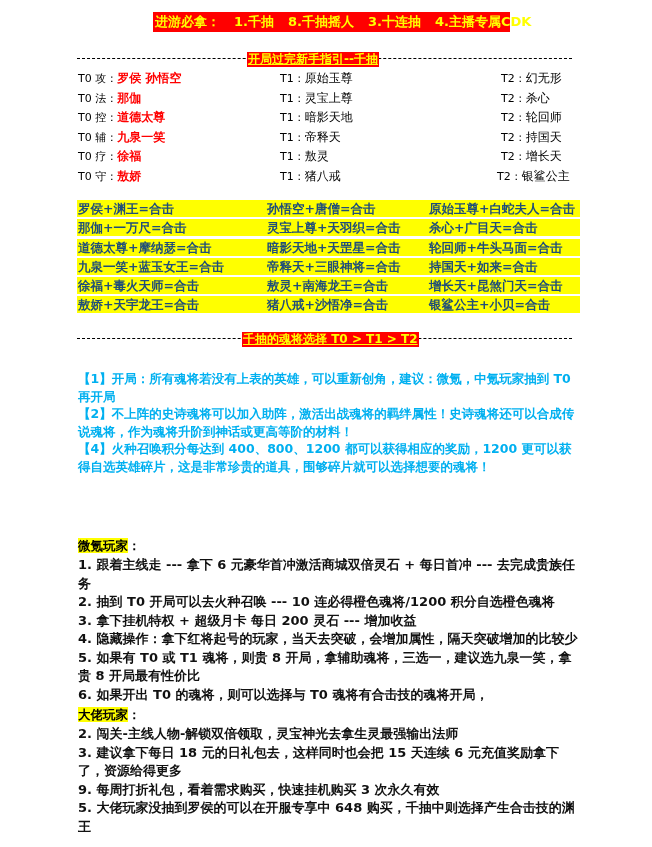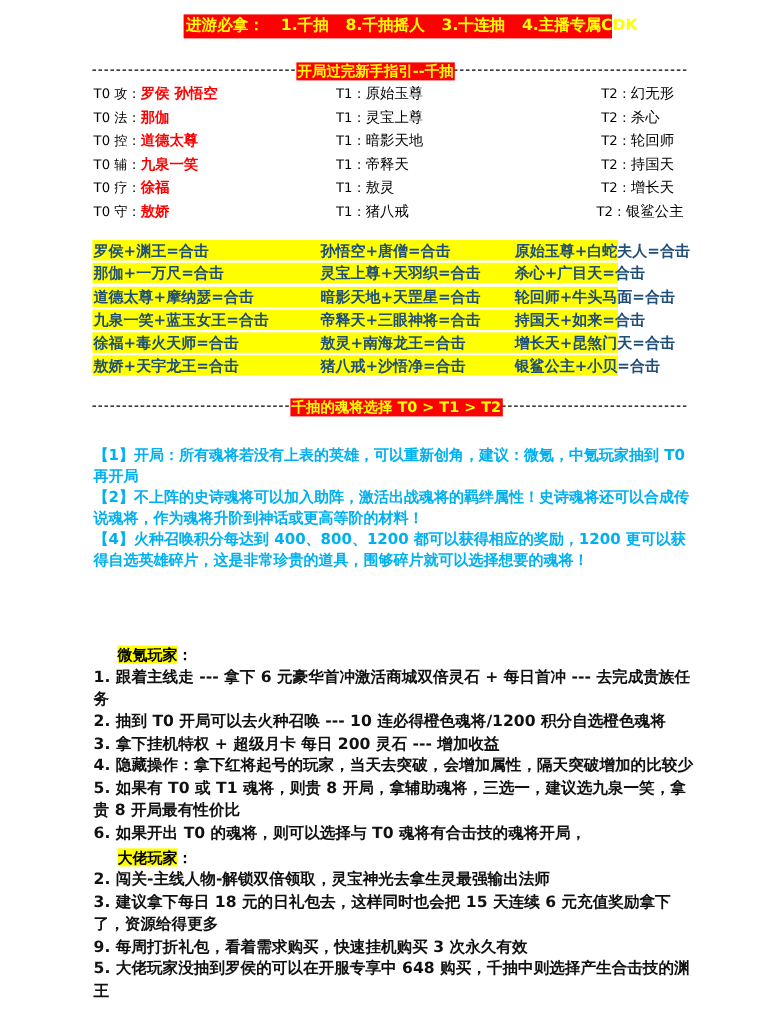--- a/index.html
+++ b/index.html
@@ -8,42 +8,42 @@
   .page { position:absolute; left:0; top:0; width:652px; height:847px; }
 
   .title-bar { position:absolute; left:153px; top:12px; height:20px; width:357px;
                background:#ff0000; color:#ffff00; font-weight:bold; font-size:13px;
                line-height:20px; white-space:nowrap; padding-left:2px; box-sizing:border-box; }
   .title-bar span { margin-right:14px; }
 
   .sec-line { position:absolute; left:77px; width:495px; height:14px; }
   .sec-line .rule { position:absolute; left:0; right:0; top:6px; border-top:1px dashed #000; }
   .sec-line .label { position:absolute; top:0; height:15px; background:#ff0000; color:#ffff00;
-                     font-weight:bold; font-size:12px; line-height:15px; white-space:nowrap; padding:0 1px; }
+                     font-weight:bold; font-size:12px; line-height:15px; white-space:nowrap; padding:0 1px;text-decoration:underline; }
 
   .tier-table { position:absolute; left:78px; top:69px; width:510px; font-size:12px; }
   .tier-row { position:relative; height:19.6px; line-height:19.6px; }
   .tier-row .c0 { position:absolute; left:0; }
   .tier-row .c1 { position:absolute; left:202px; }
   .tier-row .c2 { position:absolute; left:423px; }
   .t-label { color:#000; font-size:11px; }
   .t0-name { color:#ff0000; font-weight:bold; }
 
-  .combo-table { position:absolute; left:77px; top:200px; width:438px; }
+  .combo-table { position:absolute; left:77px; top:200px; width:503px; }
   .combo-row { position:relative; height:17px; margin-bottom:2.3px; background:#ffff00;
                font-size:12.5px; font-weight:bold; color:#1f4e79; line-height:17px; }
   .combo-row span { position:absolute; top:0; white-space:nowrap; }
   .combo-row .k0 { left:1px; } .combo-row .k1 { left:190px; } .combo-row .k2 { left:352px; }
 
   .tips { position:absolute; left:78px; top:370px; width:500px; color:#00b0f0;
           font-weight:bold; font-size:12.5px; line-height:17.5px; }
   .tips p { margin:0 0 0 0; }
 
   .group-title { position:absolute; left:78px; font-size:12.5px; font-weight:bold; }
-  .group-title .hl { background:#ffff00;margin-left:20px; }
+  .group-title .hl { background:#ffff00; }
   .list { position:absolute; left:78px; width:500px; font-size:13px; font-weight:bold;
           line-height:18.5px; color:#111; }
   .list p { margin:0; }
 </style>
 </head>
 <body>
 
 <div class="page">
 
   <div class="title-bar">

